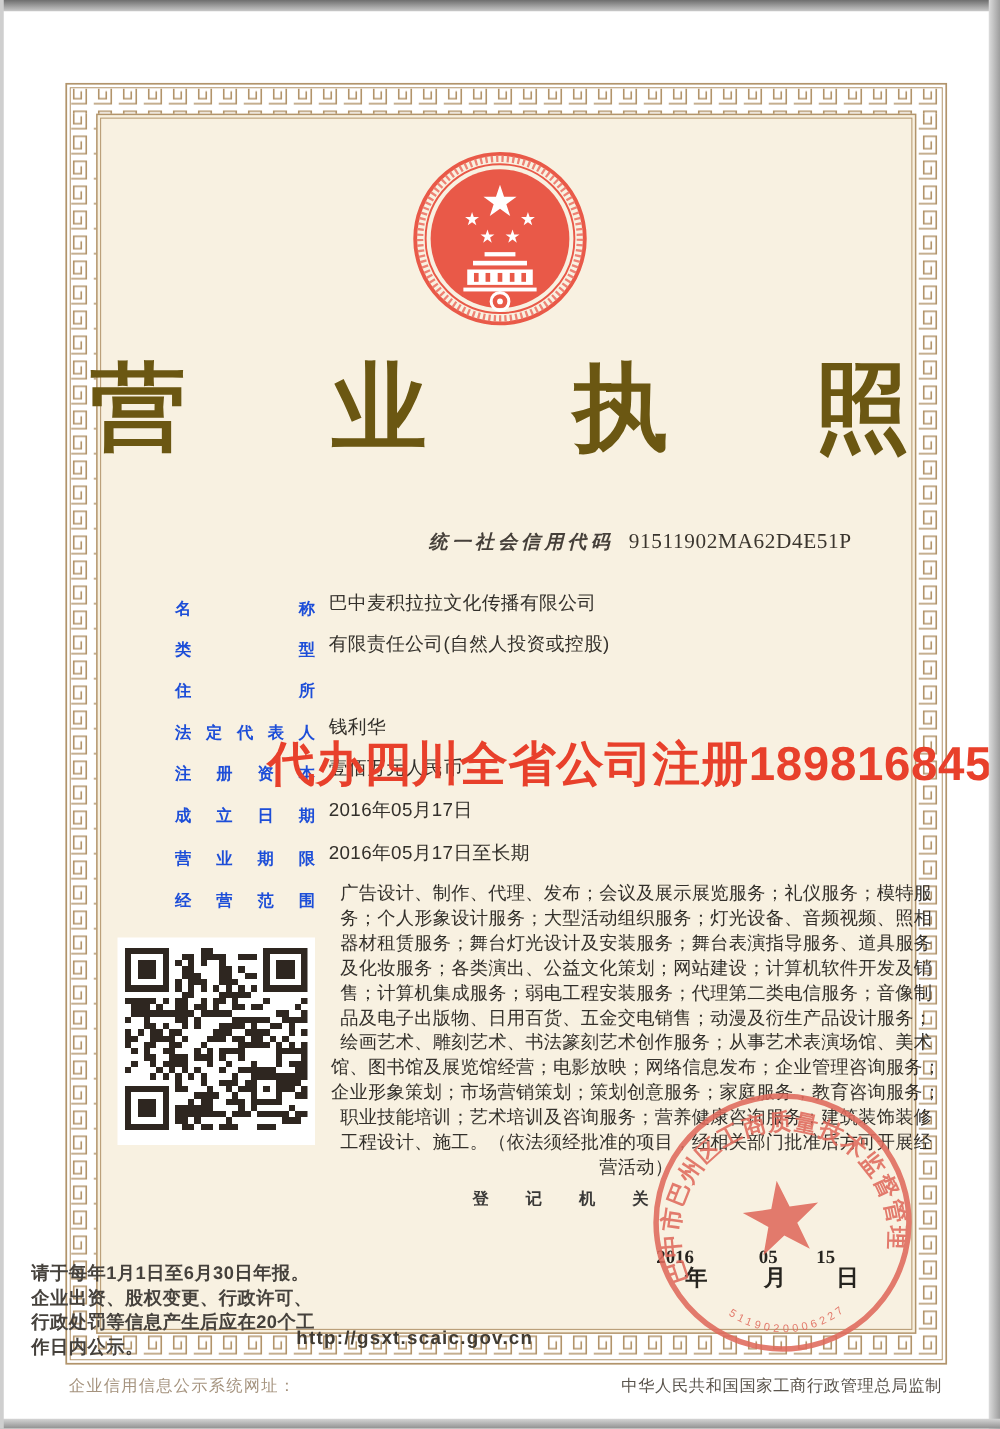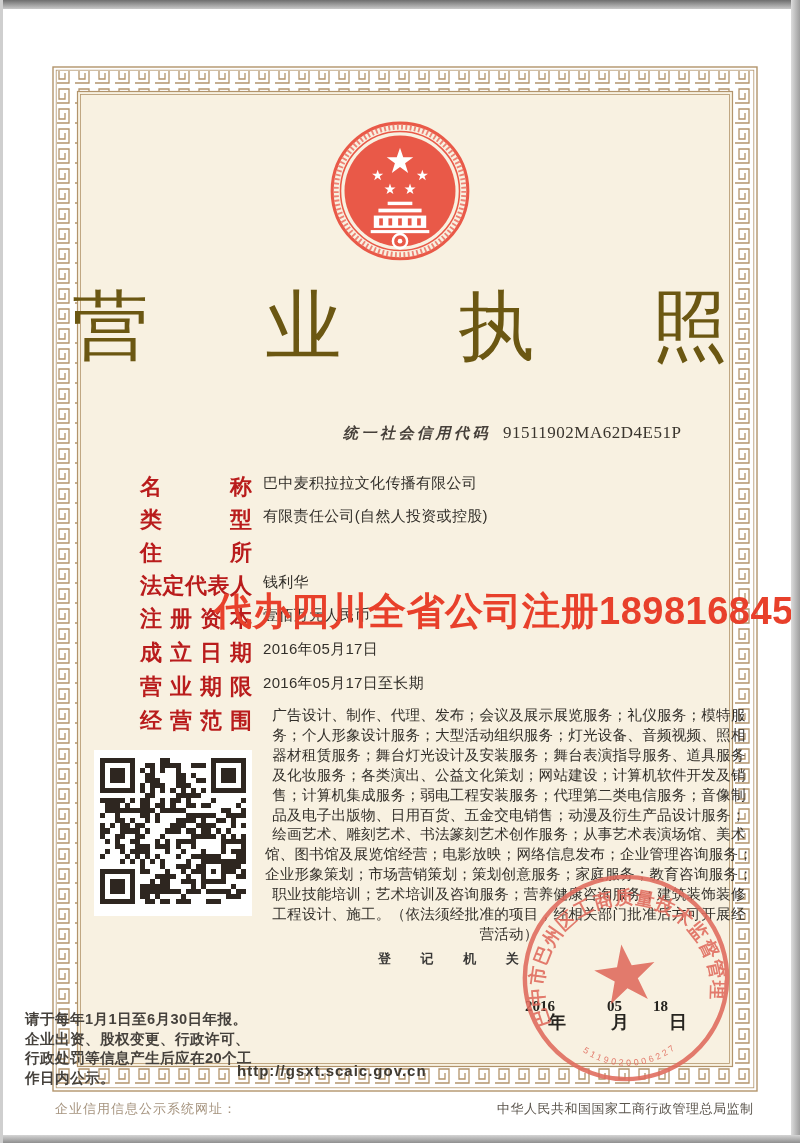--- a/index.html
+++ b/index.html
@@ -15,34 +15,34 @@
   .edge-right{right:0;top:0;width:9px;height:100%;background:linear-gradient(to left,#9d9d9d,#dcdcdc);}
   .edge-bottom{left:0;bottom:0;width:100%;height:8px;background:linear-gradient(to top,#8f8f8f,#d5d5d5);}
   .edge-left{left:0;top:0;width:3px;height:100%;background:#cfcfcf;}
 
   .frame-svg{position:absolute;left:52px;top:66px;width:706px;height:1026px;z-index:1;}
 
   .emblem{position:absolute;left:322px;top:120px;width:156px;height:148px;z-index:3;}
 
   .main-title{
     position:absolute;left:0;top:276px;width:800px;text-align:center;z-index:3;
-    font-size:76px;font-weight:400;color:#6b5712;
+    font-size:76px;font-weight:700;color:#6b5712;
     letter-spacing:48px;padding-left:48px;box-sizing:border-box;white-space:nowrap;
   }
   .copy-label{
     position:absolute;left:0;top:368px;width:800px;text-align:center;z-index:3;
     font-size:34px;font-weight:700;color:#6b5712;letter-spacing:10px;padding-left:10px;box-sizing:border-box;
   }
   .credit-line{position:absolute;left:343px;top:423px;z-index:3;white-space:nowrap;}
   .credit-label{font-size:15px;font-weight:700;color:#46403a;letter-spacing:3.5px;font-style:italic;}
   .credit-code{font-size:17px;font-family:"Liberation Serif","DejaVu Serif",serif;color:#3a352e;margin-left:12px;letter-spacing:0.5px;margin-top:13px;}
 
   .field-row{position:absolute;left:140px;width:620px;display:flex;align-items:flex-start;z-index:3;}
   .field-label{
-    width:112px;flex:0 0 112px;font-size:22px;font-weight:700;color:#b91c1c;
+    width:112px;flex:0 0 112px;font-size:13px;font-weight:700;color:#1d4ed8;
     text-align:justify;text-align-last:justify;padding-top:5px;line-height:20px;
   }
   .field-value{margin-left:11px;font-size:15px;font-weight:400;color:#33302b;line-height:22px;letter-spacing:0.3px;text-align:center;}
   .scope-value{white-space:pre-line;width:492px;font-size:14.6px;line-height:19.9px;letter-spacing:0.2px;}
 
   .qr-box{position:absolute;left:94px;top:750px;width:158px;height:166px;background:#ffffff;z-index:3;padding:6px;box-sizing:border-box;}
   .qr-box svg{width:146px;height:150px;}
 
   .reg-authority{
     position:absolute;left:378px;top:950px;z-index:3;
@@ -490,21 +490,21 @@
         <rect x="22" y="28" width="1" height="1"></rect>
         <rect x="23" y="28" width="1" height="1"></rect>
       </svg>
   </div>
 
   <div class="reg-authority">登 记 机 关</div>
   <span class="date-part date-num" style="left:502px;top:998px">2016</span>
   <span class="date-part date-unit" style="left:548px;top:1010px">年</span>
   <span class="date-part date-num" style="left:584px;top:998px">05</span>
   <span class="date-part date-unit" style="left:611px;top:1010px">月</span>
-  <span class="date-part date-num" style="left:630px;top:998px">18</span>
+  <span class="date-part date-num" style="left:630px;top:998px">15</span>
   <span class="date-part date-unit" style="left:669px;top:1010px">日</span>
 
   <svg class="stamp" viewBox="0 0 220 220">
     <defs>
       <path id="arcTop" d="M 30,152 A 86,86 0 1 1 190,152" fill="none"></path>
       <path id="arcBot" d="M 48,170 A 80,80 0 0 0 172,170" fill="none"></path>
     </defs>
     <circle cx="110" cy="110" r="103" fill="none" stroke="#e06a5c" stroke-width="4.5"></circle>
     <text font-size="19" font-weight="bold" fill="#e06a5c" letter-spacing="1">
       <textPath href="#arcTop" startOffset="2%">巴中市巴州区工商质量技术监督管理局</textPath>

